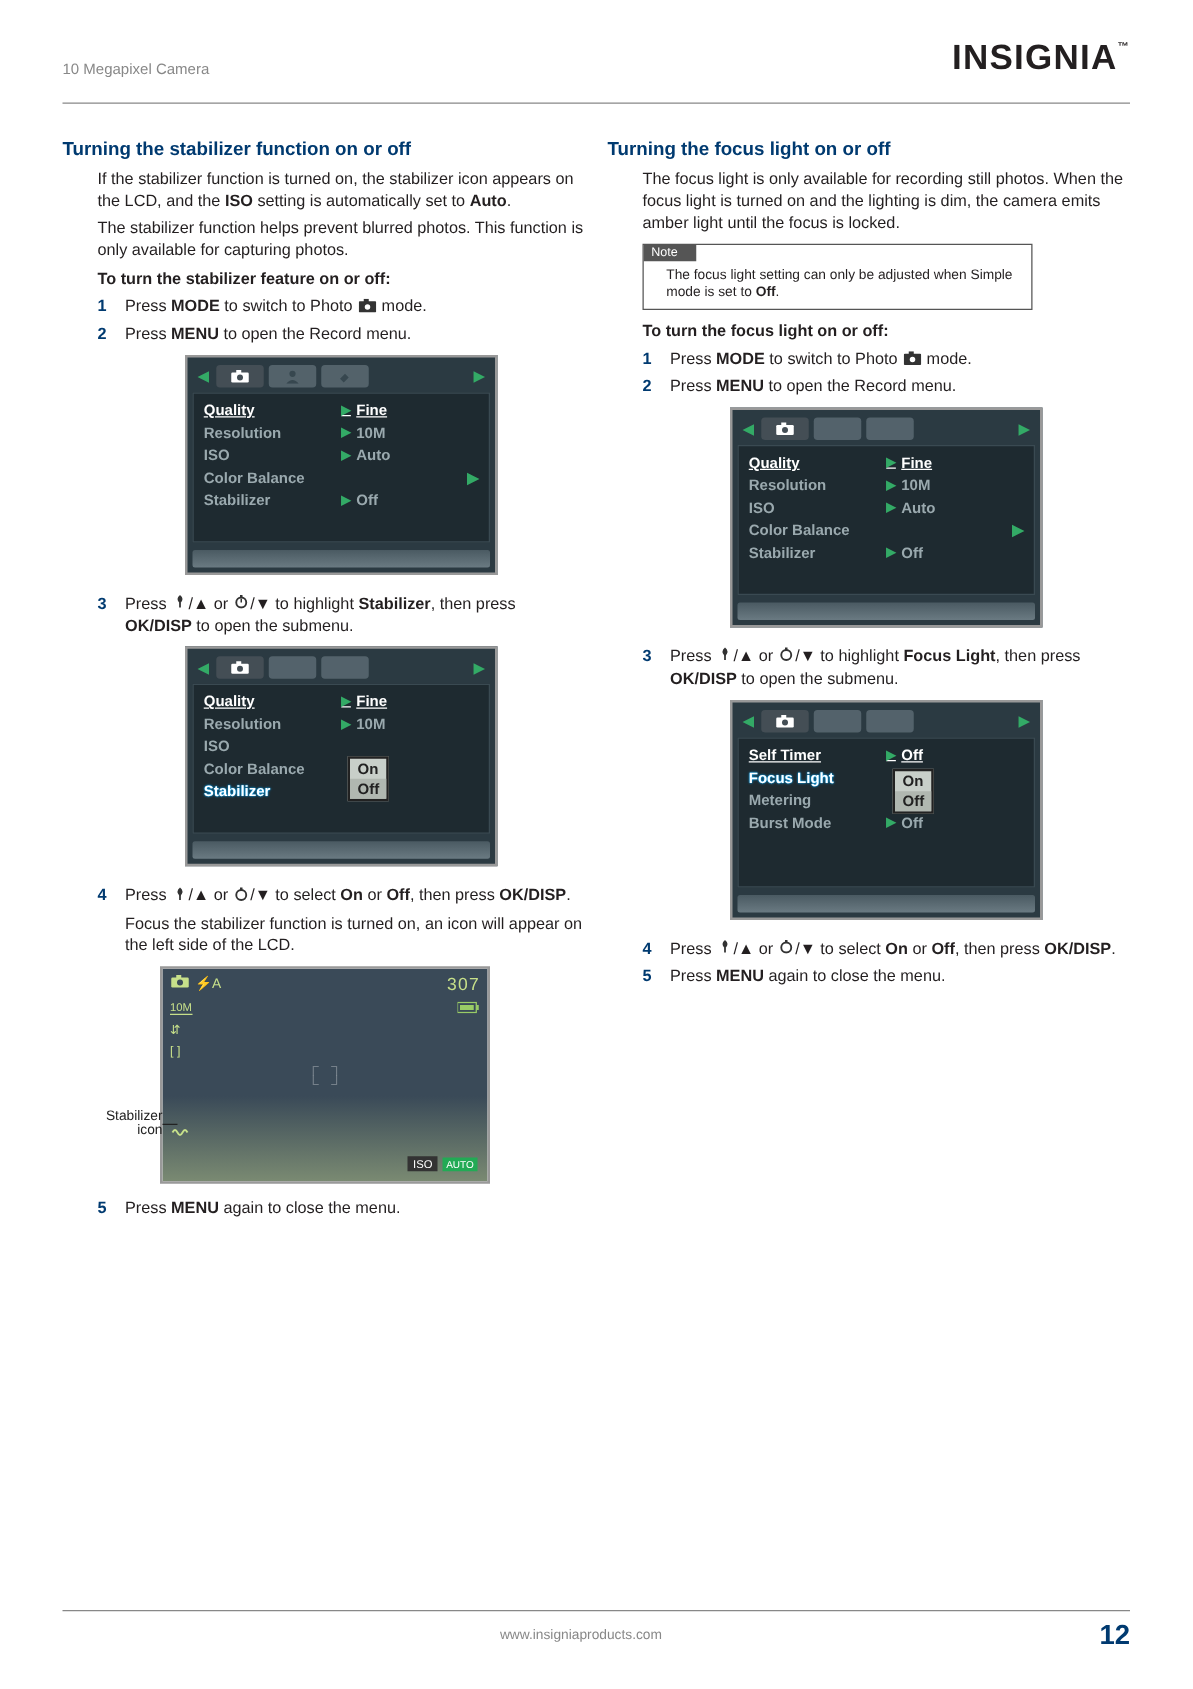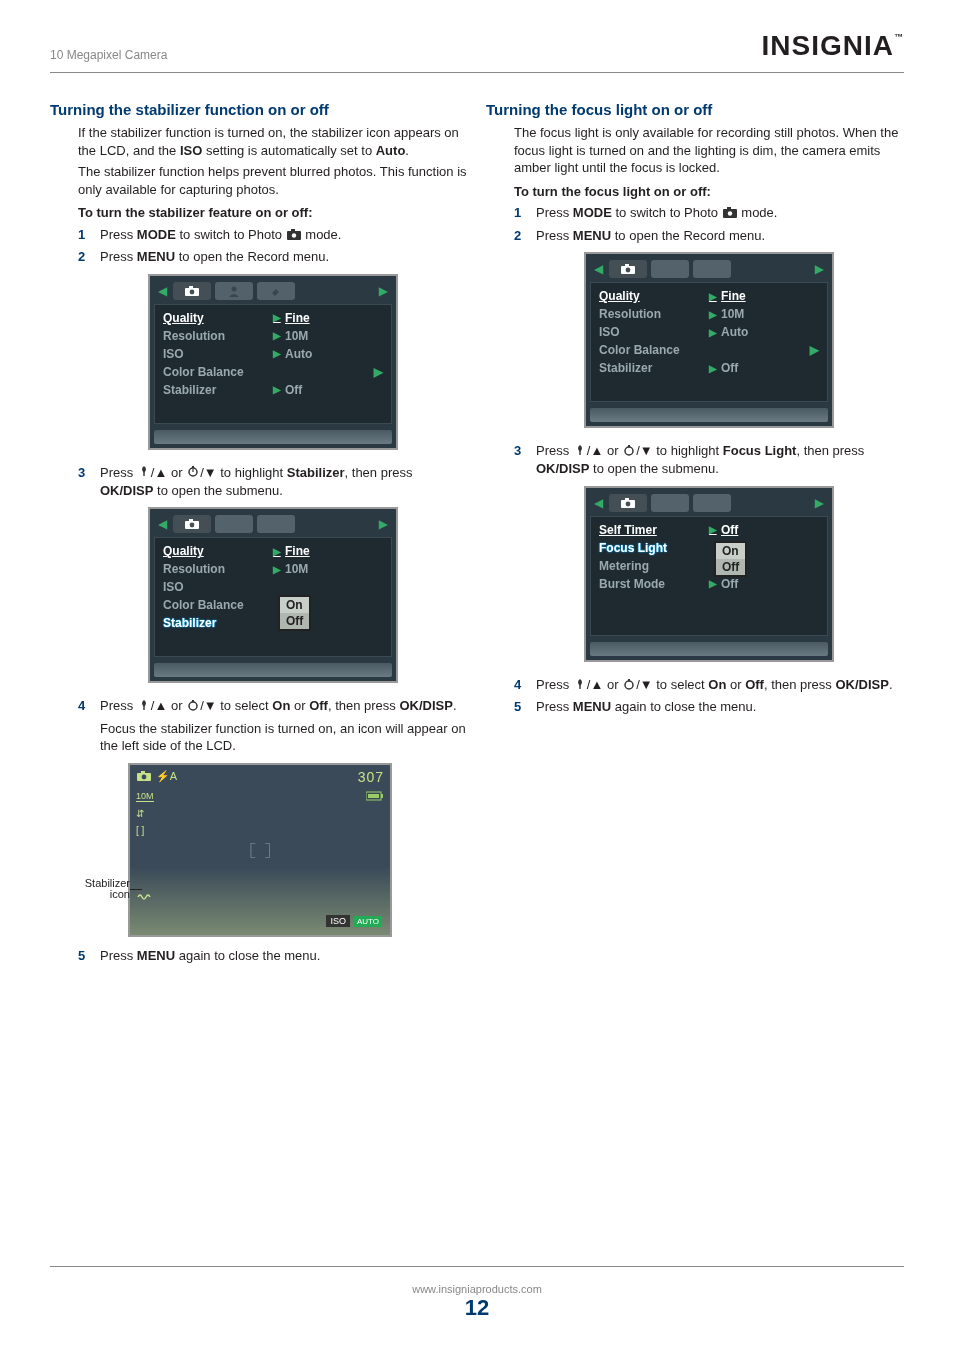--- a/index.html
+++ b/index.html
@@ -15,21 +15,21 @@
     padding: 30px 50px 20px 50px;
     box-sizing: border-box;
     min-height: 1351px;
     position: relative;
   }
   .header-row {
     display: flex;
     justify-content: space-between;
     align-items: flex-end;
     border-bottom: 1px solid #888;
-    padding-bottom: 10px;
+    padding-bottom: 20px;
     margin-bottom: 20px;
   }
   .header-title {
     color: #888;
     font-size: 12px;
   }
   .brand {
     font-family: Arial, sans-serif;
     font-size: 28px;
     font-weight: bold;
@@ -254,25 +254,24 @@
     width: 12px;
     border-top: 0.5px solid #222;
   }
 
   .footer {
     position: absolute;
     bottom: 30px;
     left: 50px;
     right: 50px;
     border-top: 1px solid #888;
-    padding-top: 16px;
+    padding-top: 6px;
     display: flex;
     justify-content: space-between;
     align-items: center;
-    flex-direction: column;
   }
   .footer-url { color: #888; font-size: 11px; margin: 0 auto; }
   .footer-page { color: #003a70; font-size: 22px; font-weight: bold; }
 </style>
 </head>
 <body>
 
 <div class="page">
 
   <div class="header-row">
@@ -476,20 +475,26 @@
         </div>
 
       </div>
     </div>
 
     <div class="col">
       <h3>Turning the focus light on or off</h3>
       <div class="indent">
         <p>The focus light is only available for recording still photos. When the focus light is turned on and the lighting is dim, the camera emits amber light until the focus is locked.</p>
 
+        <div class="note-box">
+          <div class="note-title">Note</div>
+          <div class="note-body">
+            <span>The focus light setting can only be adjusted when Simple mode is set to </span><b>Off</b><span>.</span>
+          </div>
+        </div>
 
         <p class="subhead">To turn the focus light on or off:</p>
 
         <div class="step">
           <div class="step-num">1</div>
           <div class="step-body">
             <span>Press </span><b>MODE</b><span> to switch to Photo </span><span class="icon-inline"><svg width="14" height="11" viewBox="0 0 14 11">
                   <rect x="0" y="2" width="14" height="9" rx="1" fill="#333"></rect>
                   <rect x="4" y="0" width="4" height="3" fill="#333"></rect>
                   <circle cx="7" cy="6.5" r="2.2" fill="#fff"></circle>

